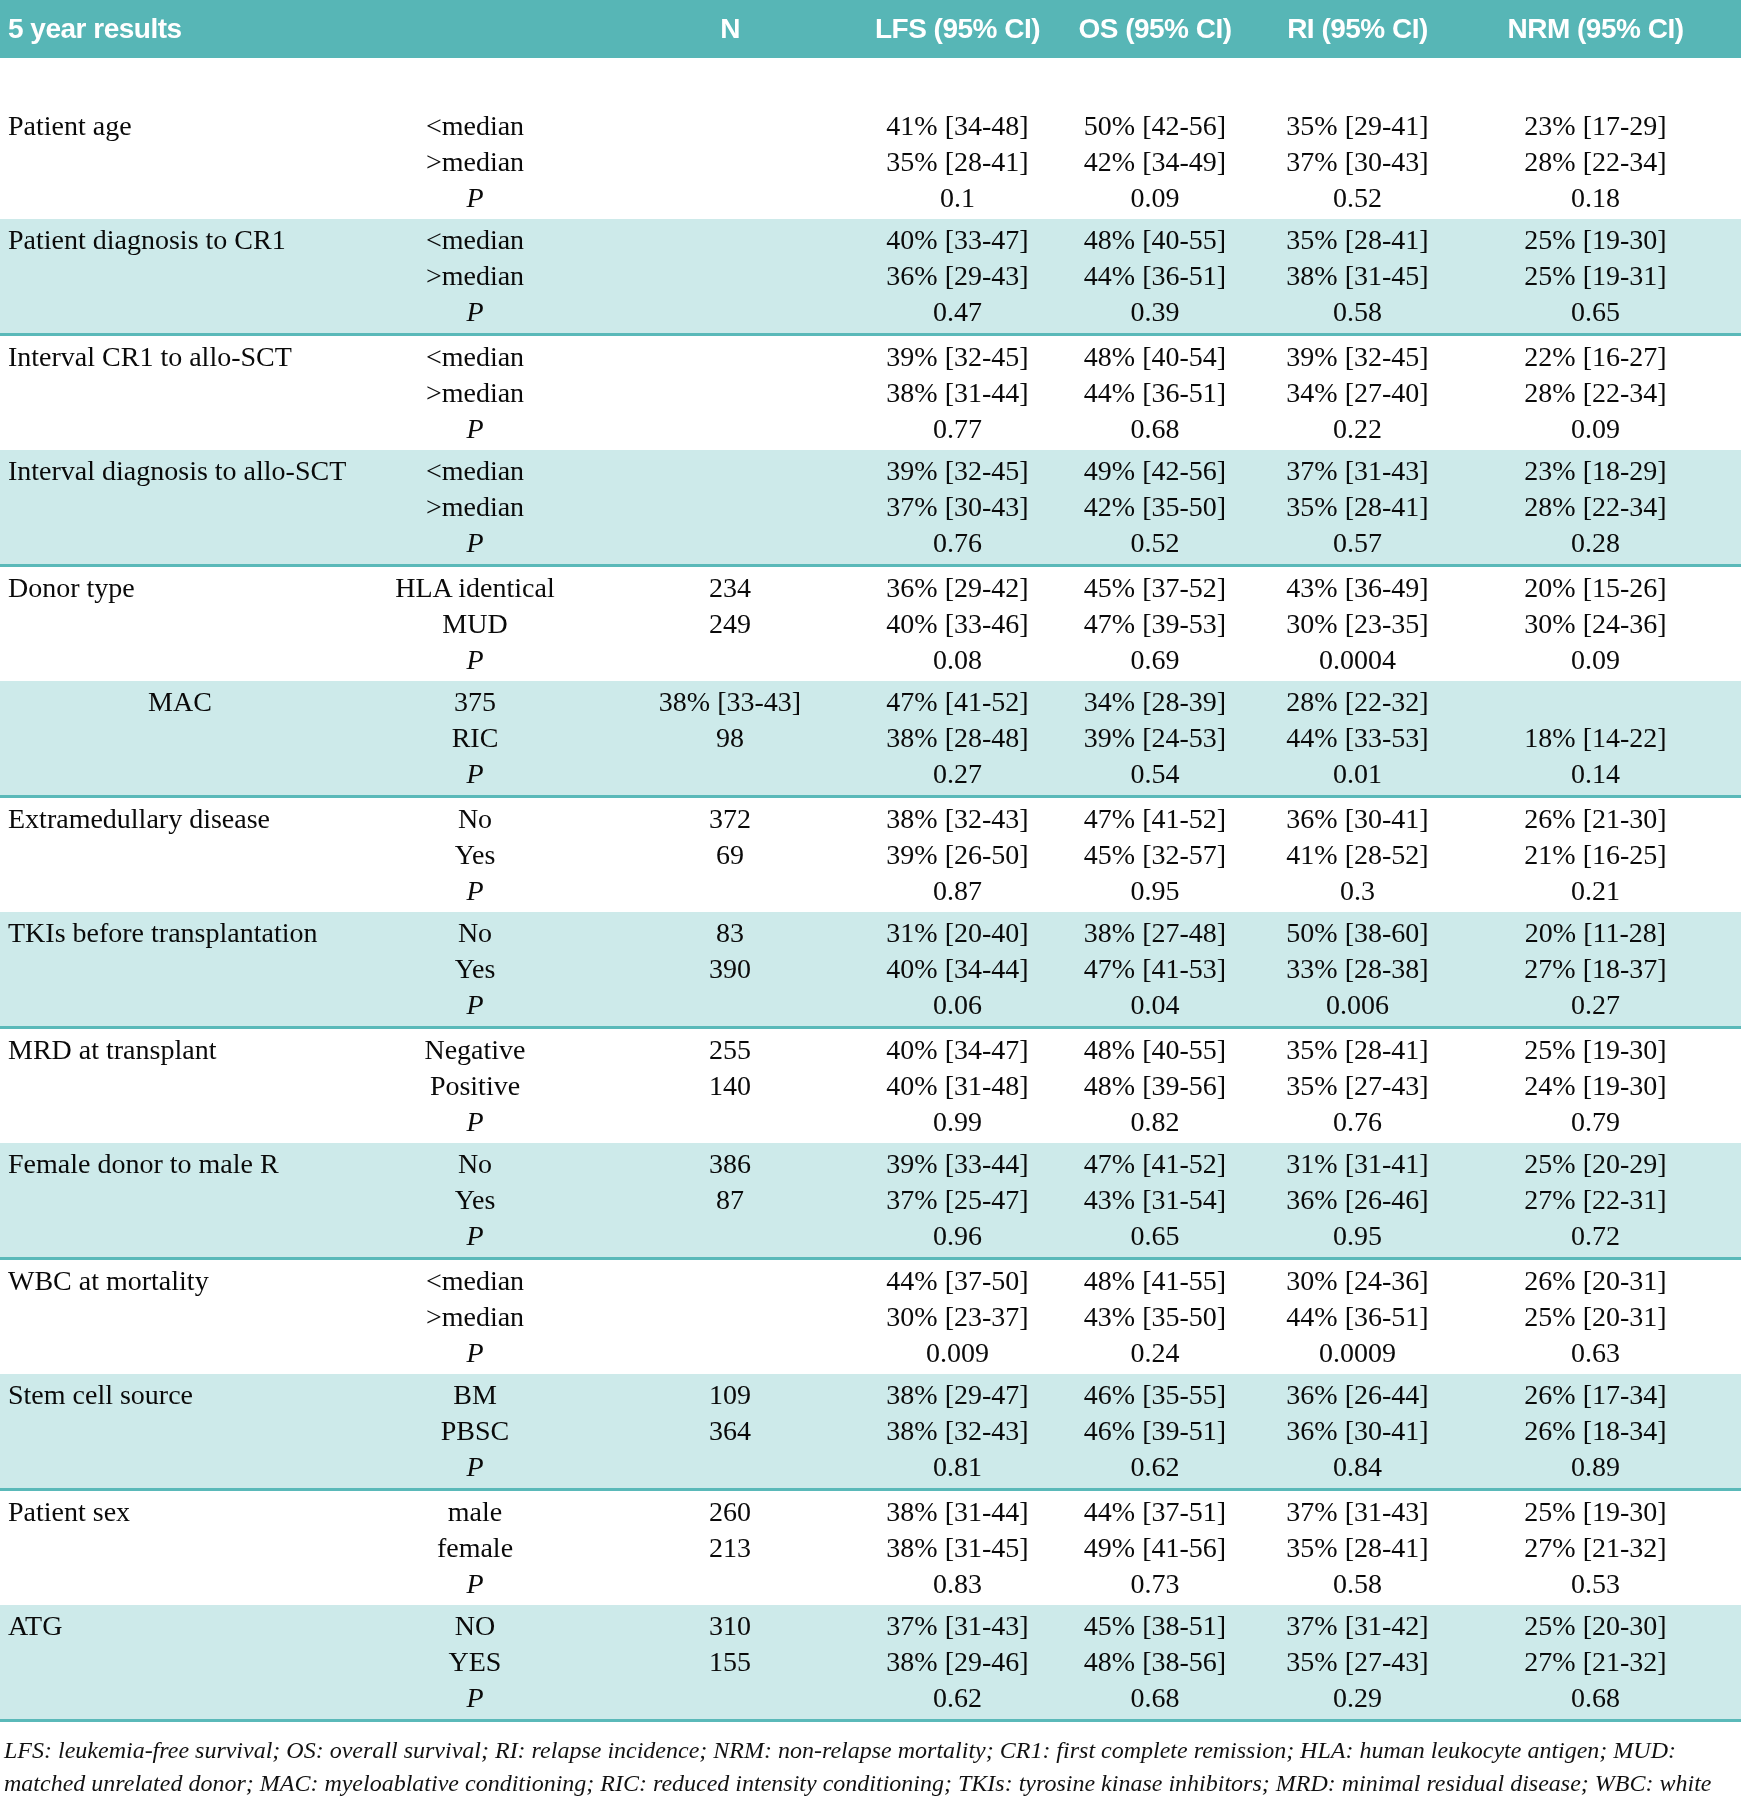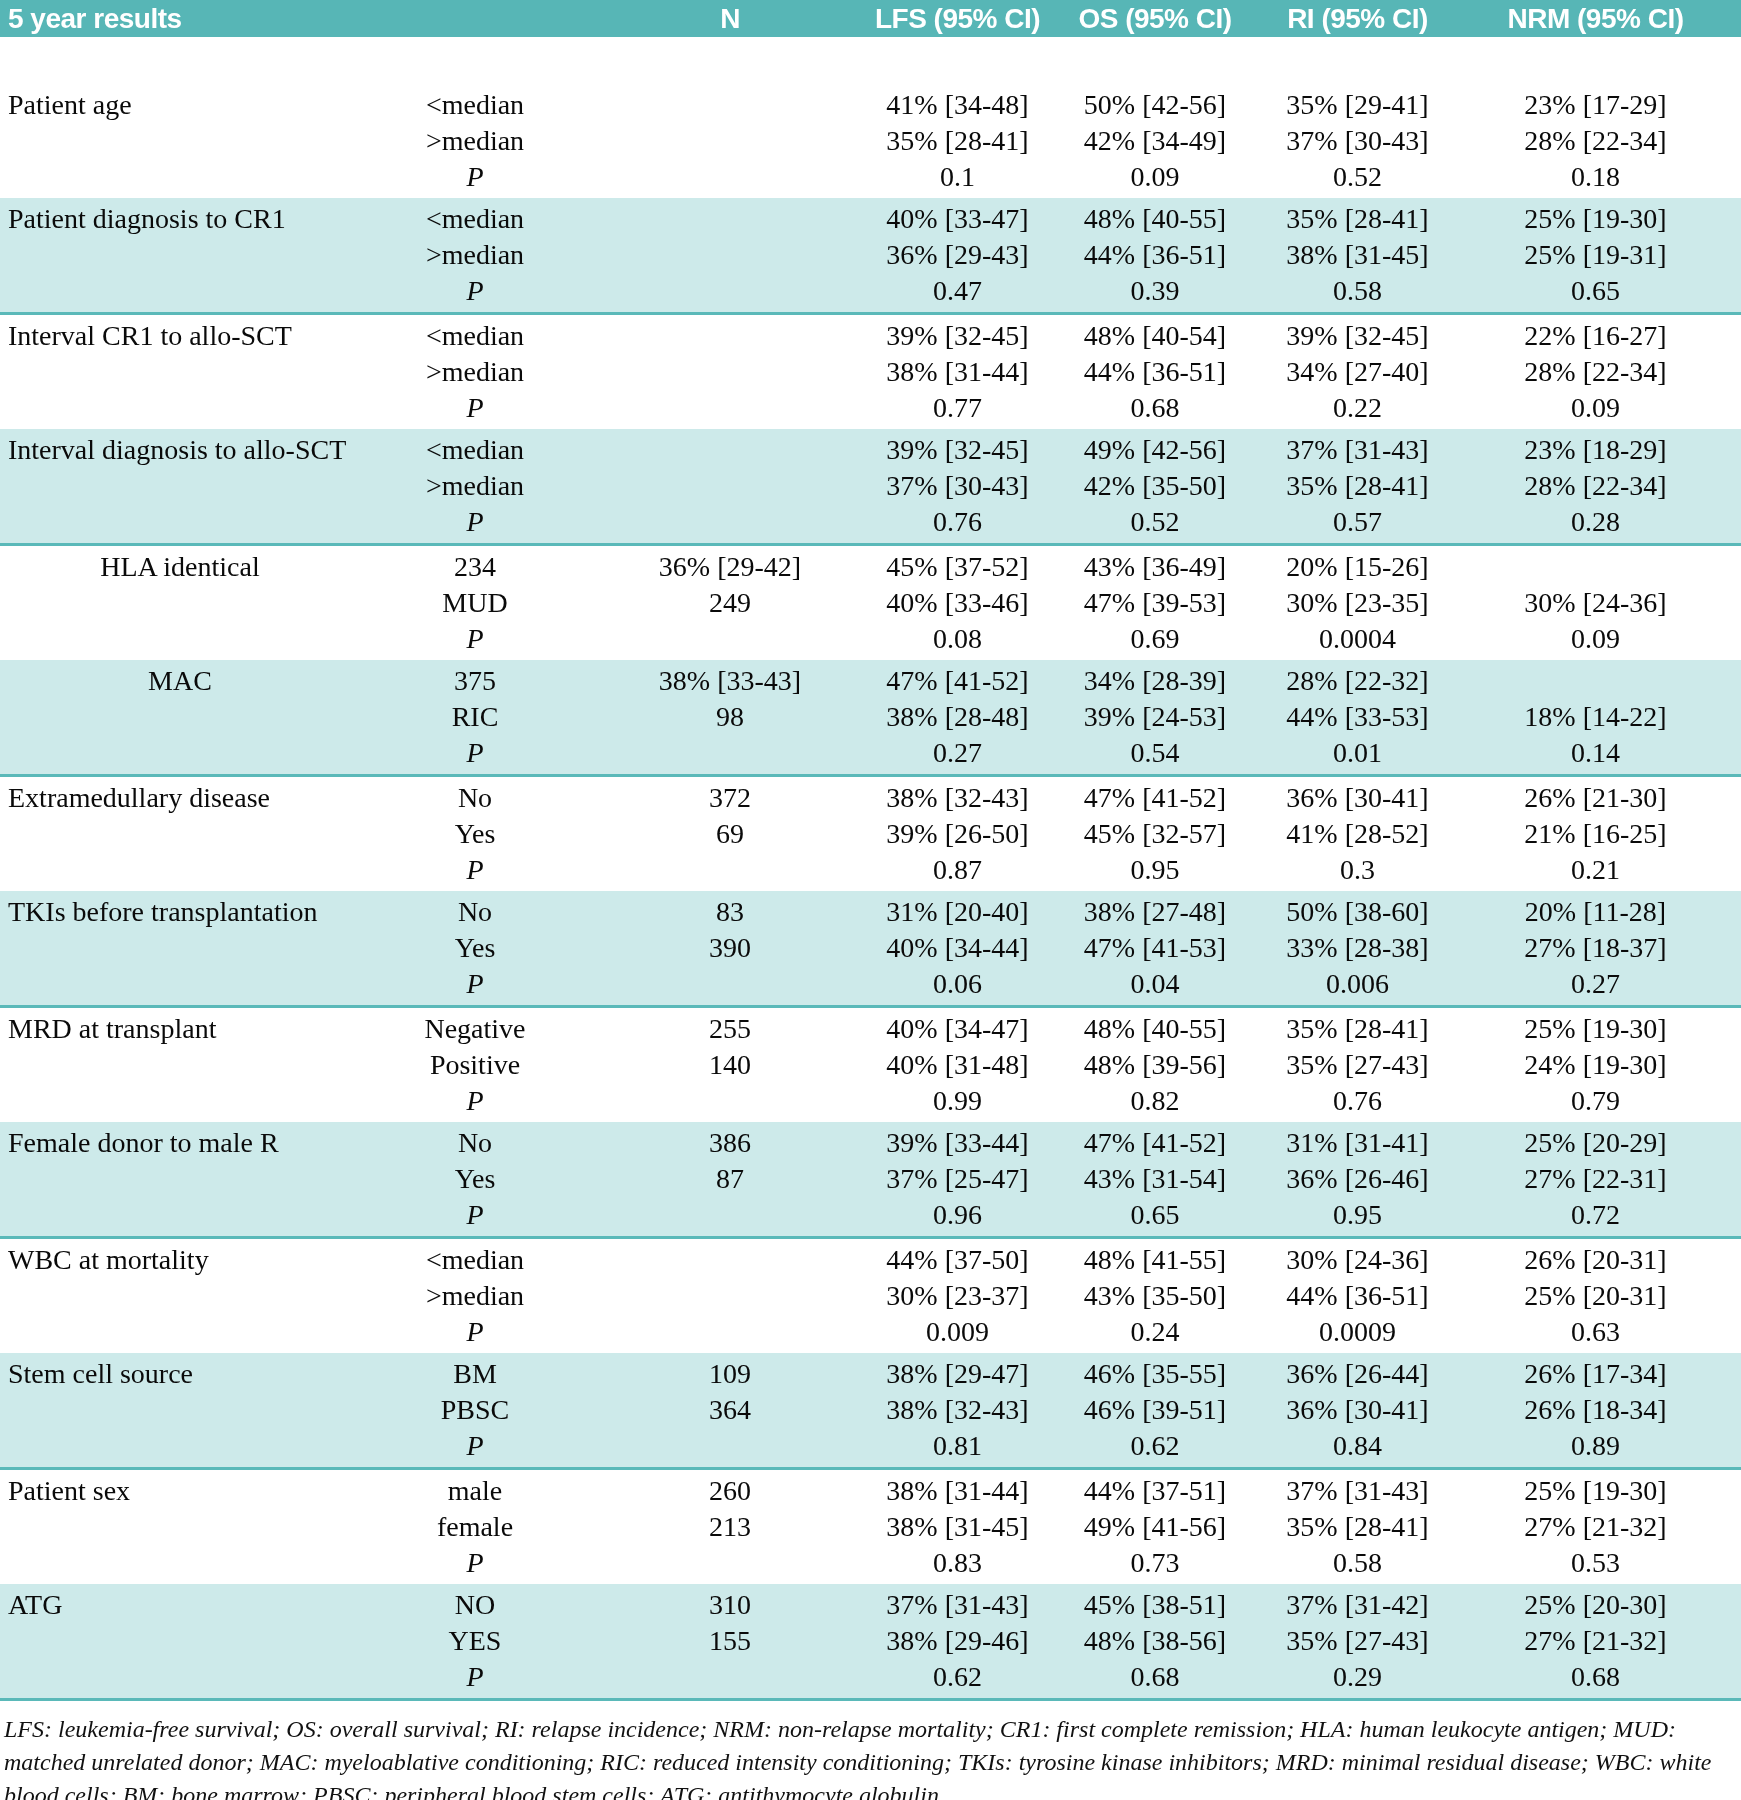--- a/index.html
+++ b/index.html
@@ -16,21 +16,21 @@
     background: #ffffff;
     font-family: "Liberation Serif", "DejaVu Serif", serif;
     color: var(--text);
     overflow: hidden;
   }
   
   .thead {
     display: grid;
     grid-template-columns: 360px 230px 280px 175px 220px 185px 291px;
     align-items: center;
-    height: 37px;
+    height: 58px;
     background: var(--header-bg);
     color: #ffffff;
     font-family: "Liberation Sans", "DejaVu Sans", sans-serif;
     font-weight: bold;
     font-size: 28px;
     letter-spacing: -0.5px;
   }
   .thead .th { text-align: center; white-space: nowrap; }
   .thead .title {
     grid-column: 1 / 3;
@@ -192,20 +192,21 @@
           <div class="cell cat p-glyph">P</div>
           <div class="cell val n"></div>
           <div class="cell val">0.76</div>
           <div class="cell val">0.52</div>
           <div class="cell val">0.57</div>
           <div class="cell val">0.28</div>
         </div>
       </div>
       <div class="group">
         <div class="row">
+          <div class="cell label">Donor type</div>
           <div class="cell cat">HLA identical</div>
           <div class="cell val n">234</div>
           <div class="cell val">36% [29-42]</div>
           <div class="cell val">45% [37-52]</div>
           <div class="cell val">43% [36-49]</div>
           <div class="cell val">20% [15-26]</div>
         </div>
         <div class="row">
           <div class="cell label"></div>
           <div class="cell cat">MUD</div>

